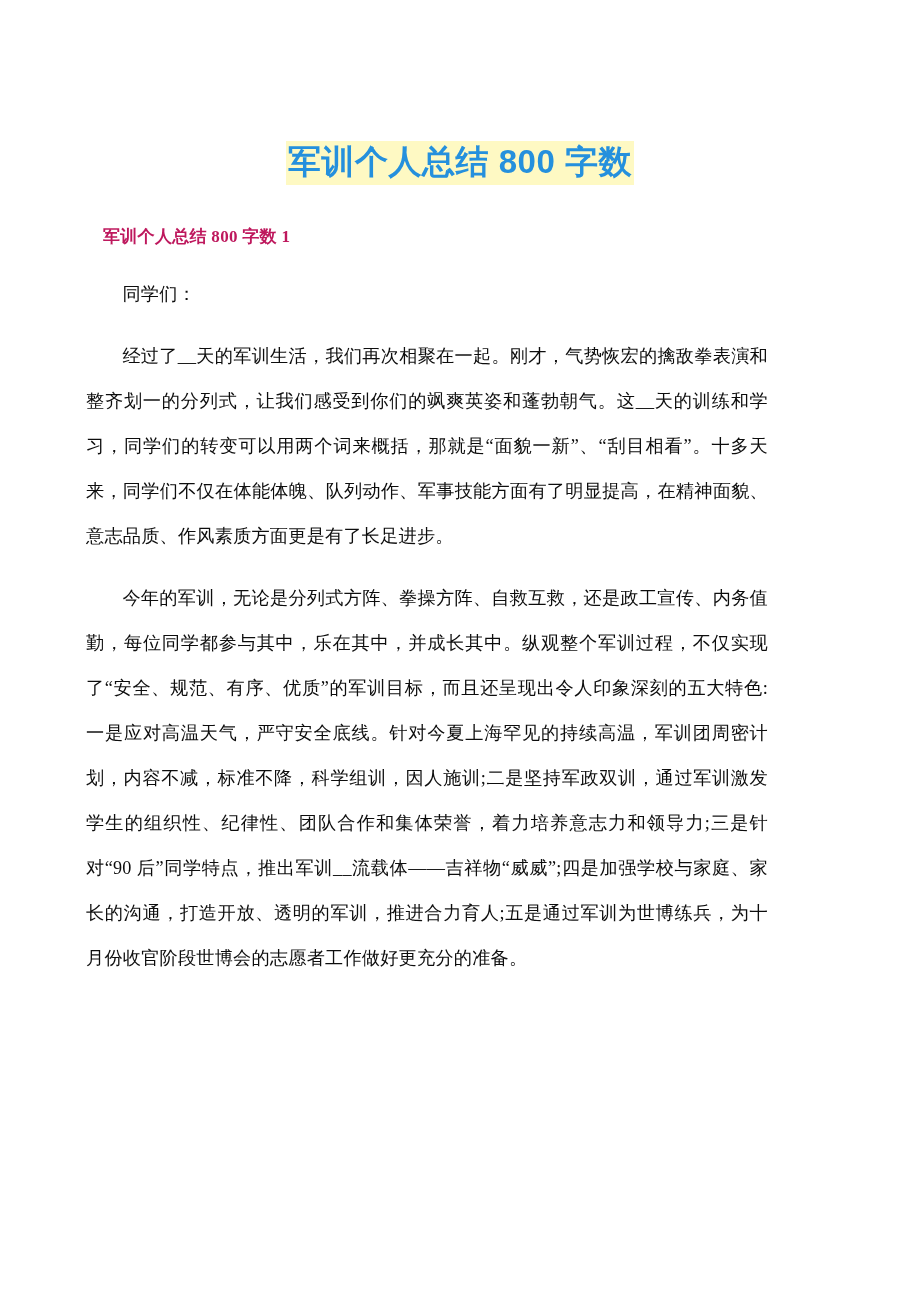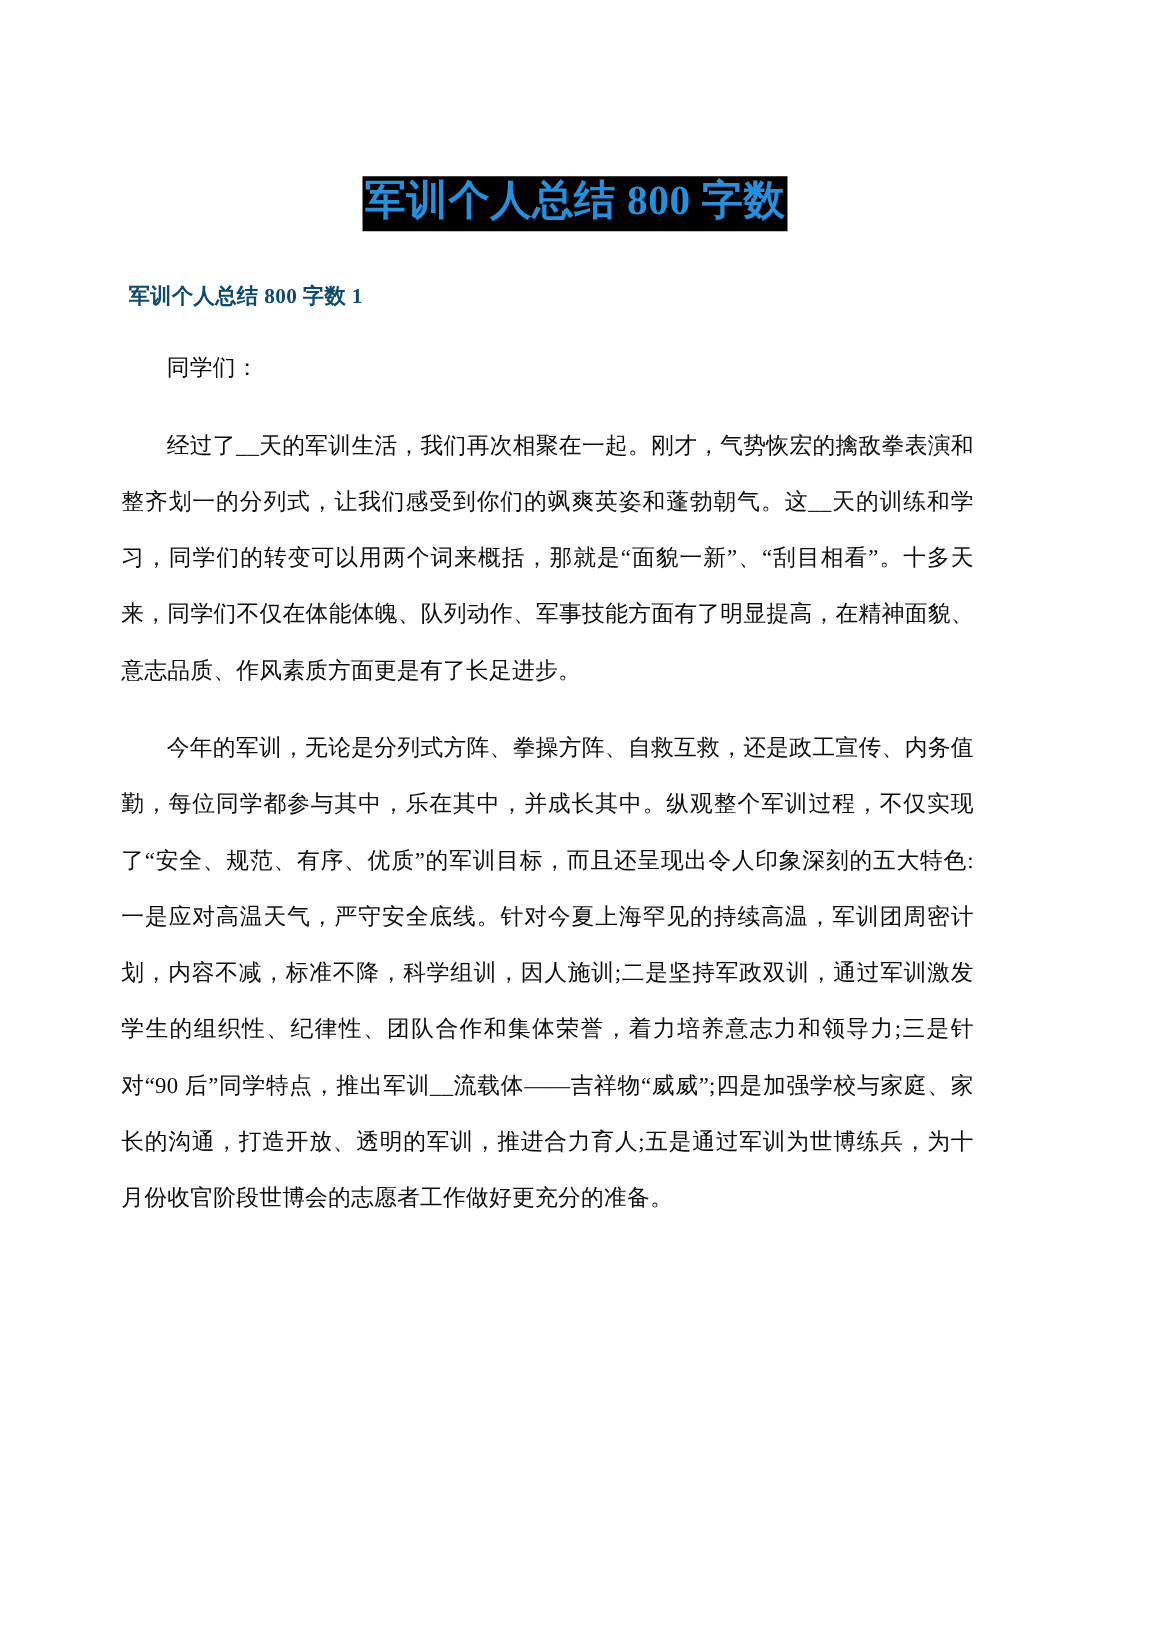--- a/index.html
+++ b/index.html
@@ -28,47 +28,47 @@
   .doc-title-row {
     position: absolute;
     left: 0;
     top: 141px;
     width: 920px;
     text-align: center;
     line-height: 1;
   }
   .doc-title {
     display: inline-block;
-    background: #000000;
+    background: #fef9c3;
     color: #2590dd;
-    font-family: Liberation Serif, serif;
+    font-family: Liberation Sans, sans-serif;
     font-size: 33px;
     font-weight: 700;
     letter-spacing: 0.5px;
     padding: 4px 2px 7px 2px;
     white-space: nowrap;
   }
 
   
   .section-heading {
     position: absolute;
     left: 103px;
     top: 225px;
-    color: #0c4a6e;
+    color: #be185d;
     font-family: "Liberation Serif", "DejaVu Serif", serif;
     font-size: 17px;
     font-weight: 700;
     letter-spacing: 0.3px;
     white-space: nowrap;
   }
 
   
   .body-block {
     position: absolute;
-    left: 97px;
+    left: 86px;
     top: 272px;
     width: 682px;
   }
   p.para {
     margin: 0 0 17px 0;
     font-size: 18.2px;
     line-height: 45px;
     text-align: justify;
     text-justify: inter-ideograph;
     text-indent: 2em;

